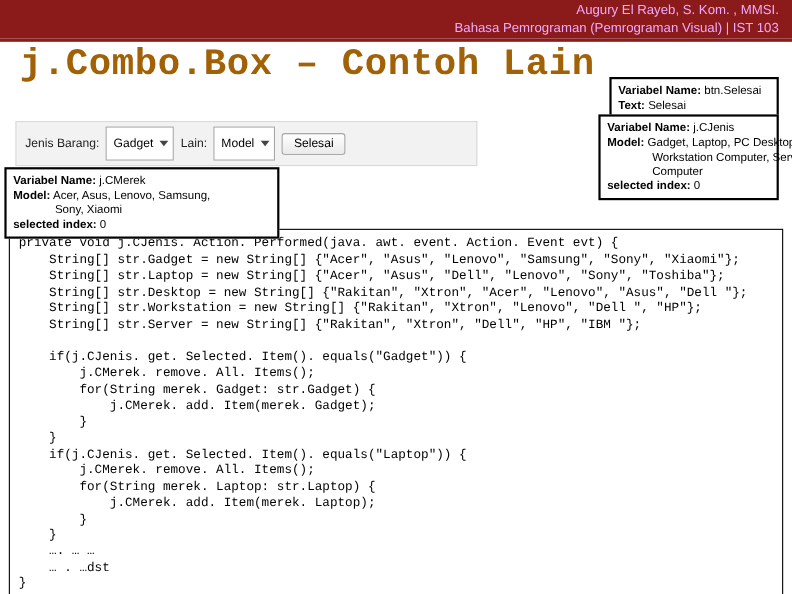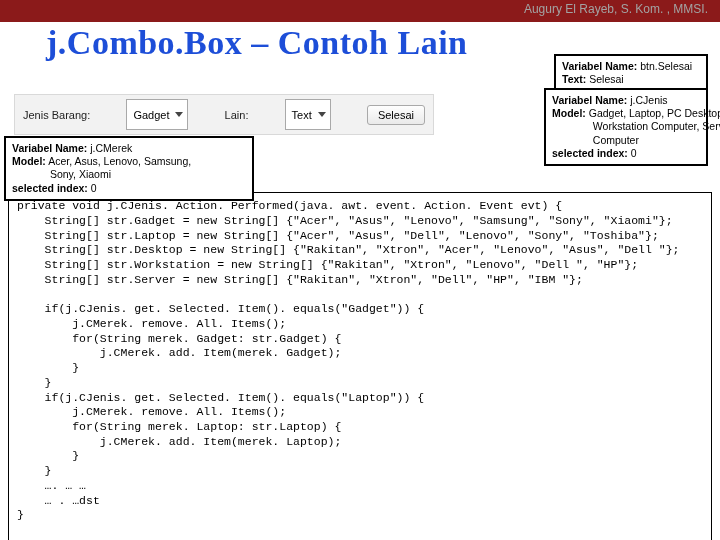--- a/index.html
+++ b/index.html
@@ -6,21 +6,21 @@
   body {
     width: 720px;
     height: 540px;
     background: #fff;
     font-family: "Segoe UI", Arial, sans-serif;
     position: relative;
     overflow: hidden;
   }
   .topbar {
     background: #8b1a1a;
-    color: #a3a3a3;
+    color: #f0abfc;
     text-align: right;
     font-size: 12px;
     padding: 1px 12px 2px 0;
     line-height: 1.35;
   }
   .topbar .line2 { display:block; }
   .title-area {
     position: relative;
     border-top: 3px solid #8b1a1a;
     margin-top: 0;
@@ -30,45 +30,43 @@
     content:"";
     position:absolute;
     left:0; right:0; top:-3px;
     height:3px;
     background:#8b1a1a;
     box-shadow: 0 3px 0 #fff, 0 6px 0 #8b1a1a;
     opacity:0.25;
     display:none;
   }
   h1.title {
-    color:#1d4ed8;
+    color:#a16207;
     font-size: 34px;
     font-weight: 600;
-    font-family: Liberation Serif, serif;
+    font-family: Liberation Mono, monospace;
     letter-spacing: 0.5px;
-    margin-left: 28px;
   }
   .midrow {
     position: relative;
     margin: 4px 8px 4px 8px;
     height: 120px;
   }
   .strip {
     position:absolute;
     top: 26px;
     left: 6px;
     right: auto;
     display:flex;
     align-items:center;
     gap: 6px;
     background:#f2f2f2;
     border:1px solid #d9d9d9;
     padding:4px 8px;
     width: 420px;
-    justify-content: space-between;
   }
   .strip .lbl { font-size: 11px; color:#222; }
   .combo {
     display:flex; align-items:center;
     background:#fff; border:1px solid #a9a9a9;
     height:31px; padding:0 4px 0 6px;
     font-size:11px;
     gap:6px; cursor:pointer;
   }
   .combo .arrow { width:0;height:0;border-left:4px solid transparent;border-right:4px solid transparent;border-top:5px solid #444;}
@@ -102,37 +100,38 @@
     white-space: pre;
     overflow:hidden;
     height: 352px;
   }
 </style>
 </head>
 <body>
 
 <div class="topbar">
   <span>Augury El Rayeb, S. Kom. , MMSI.</span>
+  <span class="line2">Bahasa Pemrograman (Pemrograman Visual) | IST 103</span>
 </div>
 
 <div class="title-area">
   <h1 class="title">j.Combo.Box – Contoh Lain</h1>
 </div>
 
 <div class="midrow">
 
   <div class="strip">
     <span class="lbl">Jenis Barang:</span>
     <div class="combo">
       <span>Gadget</span>
       <span class="arrow"></span>
     </div>
     <span class="lbl">Lain:</span>
     <div class="combo">
-      <span>Text</span>
+      <span>Model</span>
       <span class="arrow"></span>
     </div>
     <div class="btn">
       <span>Selesai</span>
     </div>
   </div>
 
   <div class="callout c-selesai">
     <span style="white-space:pre;"><b>Variabel Name:</b> btn.Selesai
 <b>Text:</b> Selesai</span>

